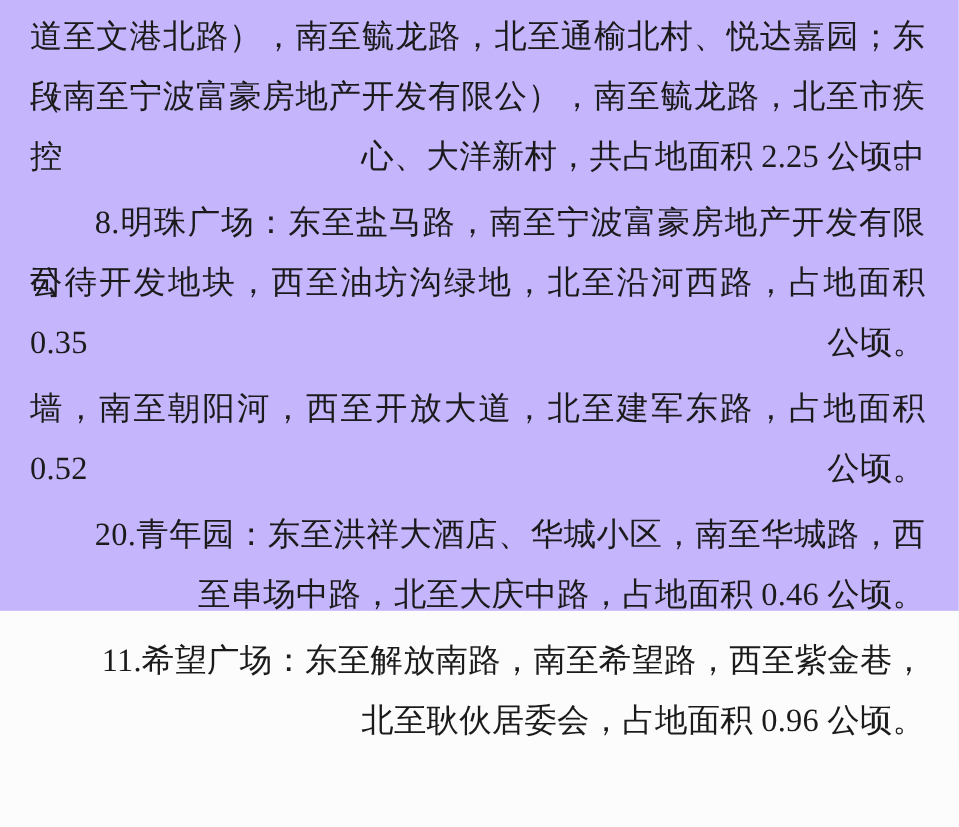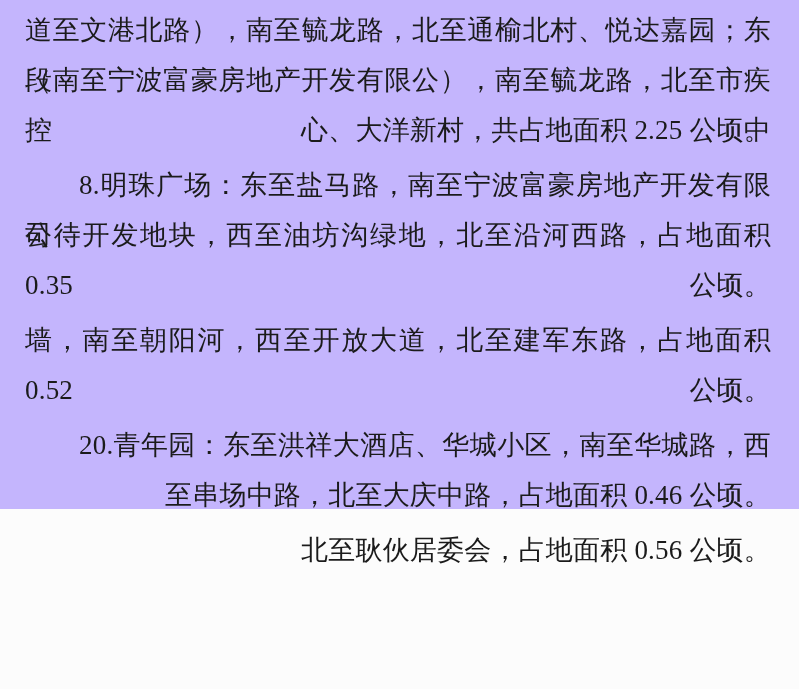--- a/index.html
+++ b/index.html
@@ -60,16 +60,17 @@
     <div class="line fill">墙，南至朝阳河，西至开放大道，北至建军东路，占地面积 0.52</div>
     <div class="line">公顷。</div>
   </div>
 
   <div class="paragraph">
     <div class="line fill indent">20.青年园：东至洪祥大酒店、华城小区，南至华城路，西</div>
     <div class="line">至串场中路，北至大庆中路，占地面积 0.46 公顷。</div>
   </div>
 
   <div class="paragraph">
-    <div class="line">北至耿伙居委会，占地面积 0.56 公顷。</div>
+    <div class="line indent">11.希望广场：东至解放南路，南至希望路，西至紫金巷，</div>
+    <div class="line">北至耿伙居委会，占地面积 0.96 公顷。</div>
   </div>
 
 </div>
 
 </body></html>

